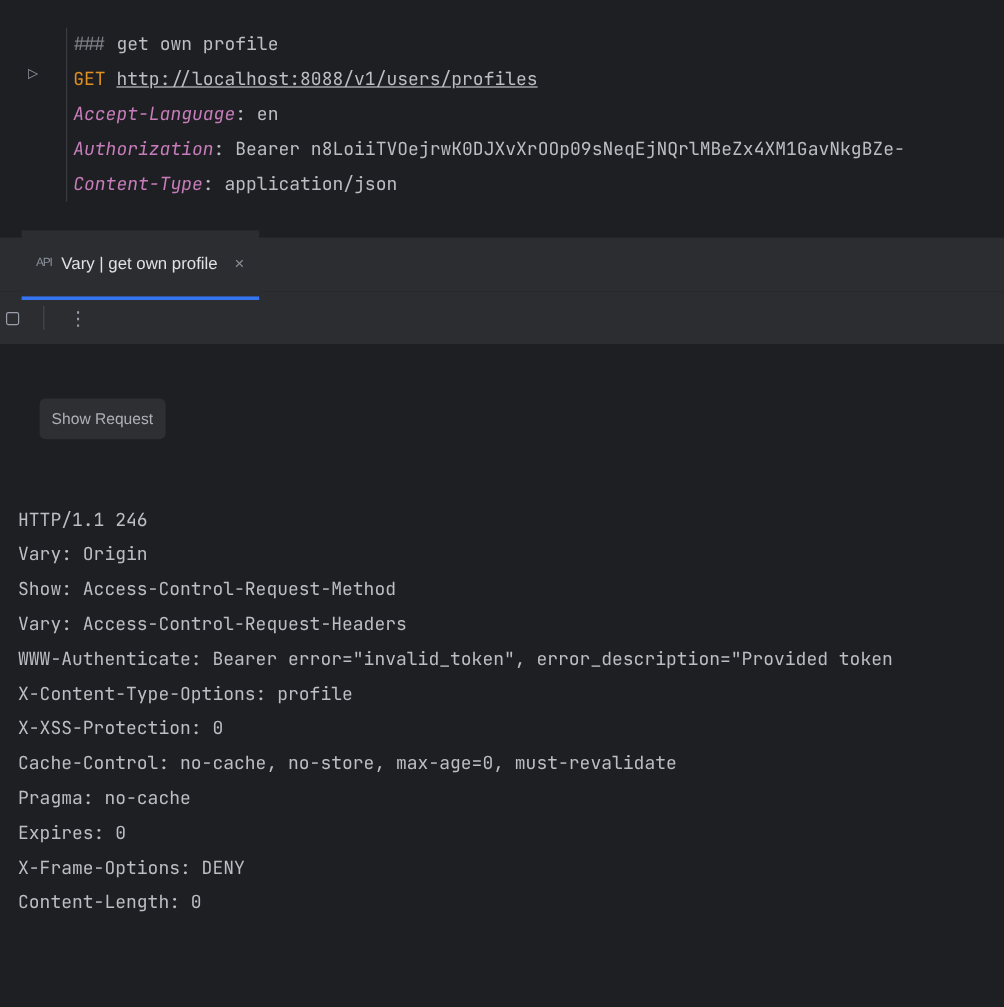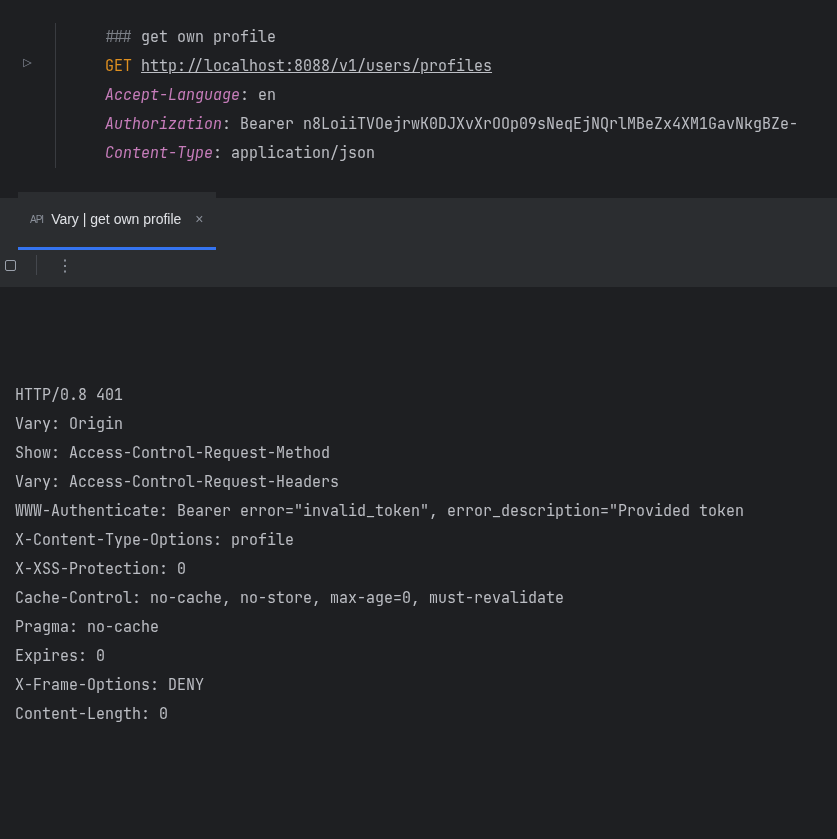--- a/index.html
+++ b/index.html
@@ -33,21 +33,20 @@
     }
     .divider {
       width:1px;
       align-self:stretch;
       background:#393b40;
     }
     .code {
       padding-left:5px;
       line-height:29px;
       white-space:pre;
-      margin-left:44px;
     }
     .comment-marker { color:#7a7e85; }
     .comment-text   { color:#bcbec4; }
     .method-get     { color:#e09020; }
     .url-link       { color:#bcbec4; text-decoration:underline; }
     .hdr-name       { color:#c77dbb; font-style:italic; }
     .hdr-value      { color:#bcbec4; }
 
     
     .run-tabs {
@@ -141,21 +140,22 @@
   </div>
 </div>
 
 <div class="toolbar">
   <div class="stop-icon"></div>
   <div class="toolbar-sep"></div>
   <div class="kebab-icon">⋮</div>
 </div>
 
 <div class="response">
-  <div class="resp-body"><span>HTTP/0.8 401</span>
+  <span class="show-req">Show Request</span>
+  <div class="resp-body"><span>HTTP/1.1 246</span>
 <span>Vary: Origin</span>
 <span>Show: Access-Control-Request-Method</span>
 <span>Vary: Access-Control-Request-Headers</span>
 <span>WWW-Authenticate: Bearer error="invalid_token", error_description="Provided token</span>
 <span>X-Content-Type-Options: profile</span>
 <span>X-XSS-Protection: 0</span>
 <span>Cache-Control: no-cache, no-store, max-age=0, must-revalidate</span>
 <span>Pragma: no-cache</span>
 <span>Expires: 0</span>
 <span>X-Frame-Options: DENY</span>

